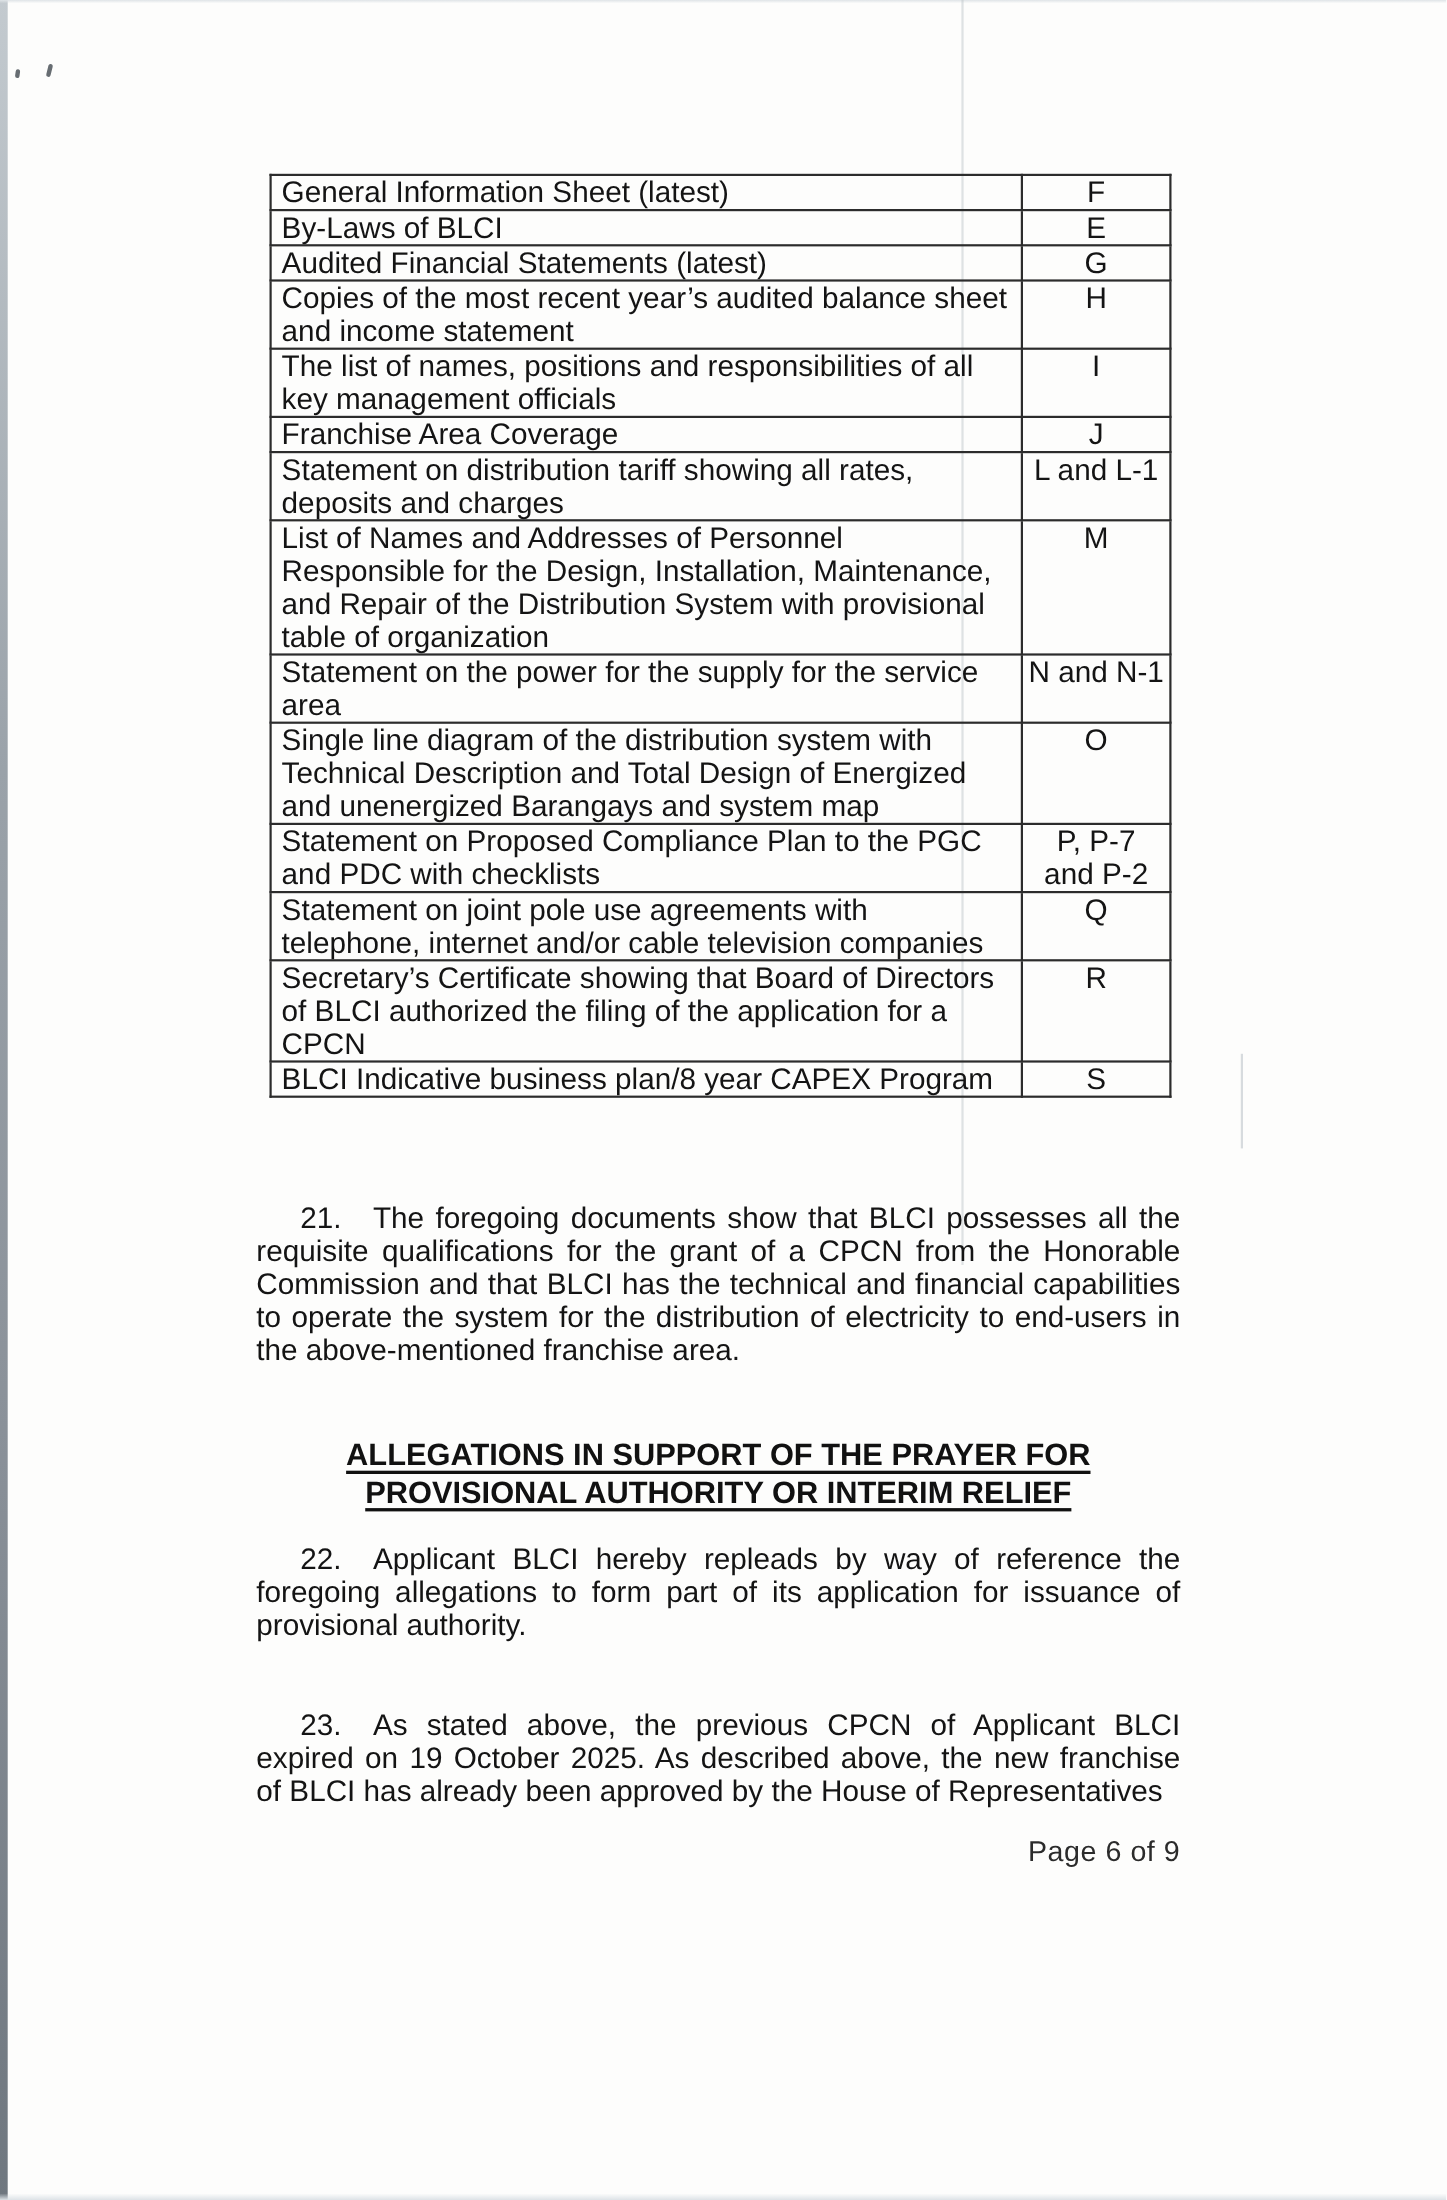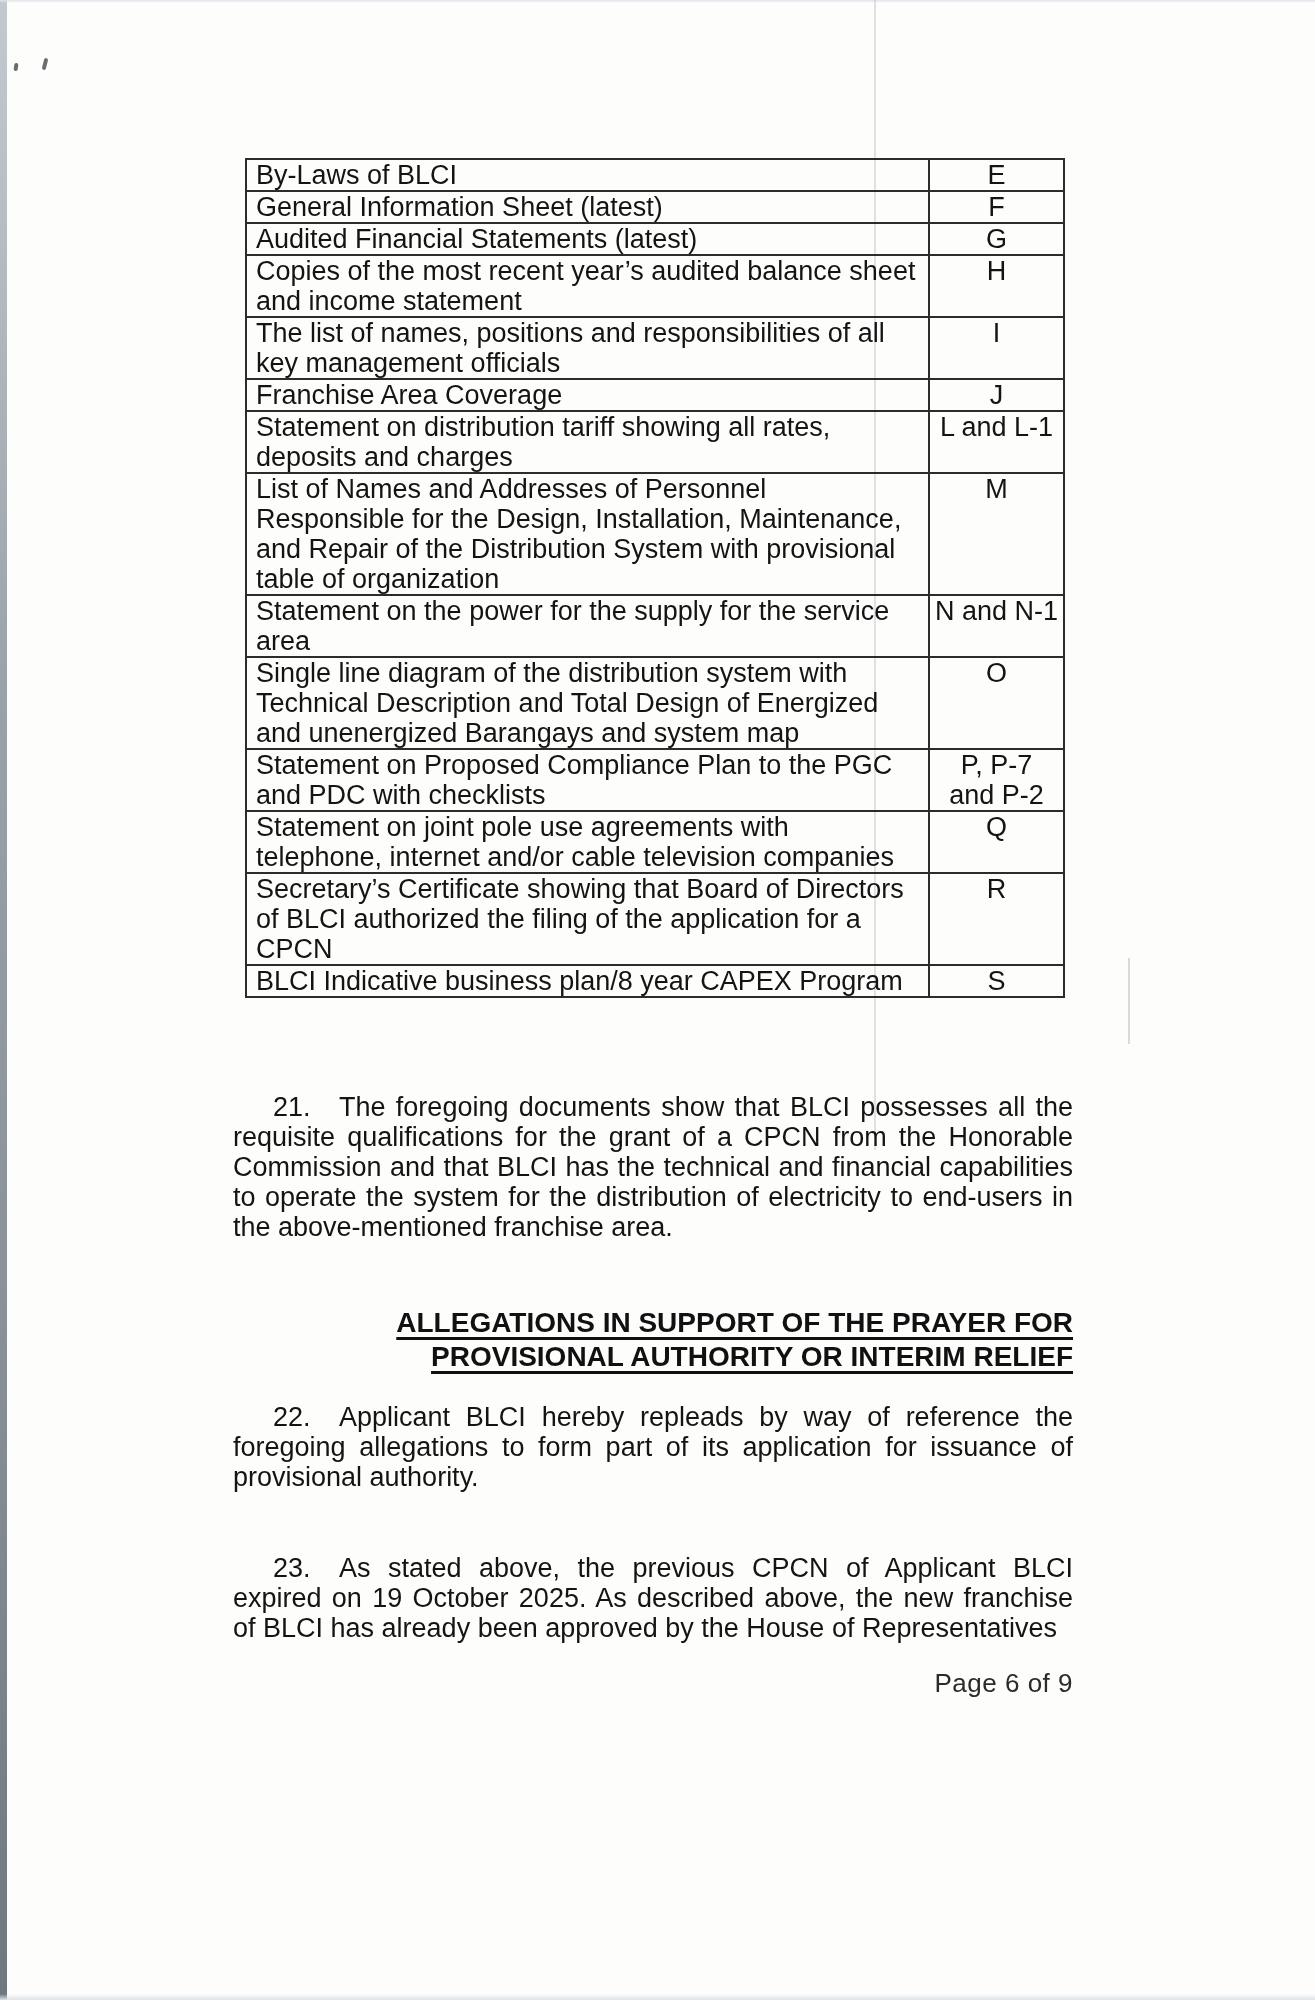--- a/index.html
+++ b/index.html
@@ -112,21 +112,21 @@
 
   
   #section-heading {
     position: absolute;
     left: 0; top: 1306px;
     width: 840px;
     margin: 0;
     font-size: 28px;
     line-height: 34px;
     font-weight: bold;
-    text-align: right;
+    text-align: center;
     color: #111111;
   }
   #section-heading .hline {
     display: block;
   }
   #section-heading .hline span {
     text-decoration: underline;
     text-decoration-thickness: 2.5px;
     text-underline-offset: 5px;
   }
@@ -157,26 +157,26 @@
   <div id="content">
 
     <div id="annex-table-wrap">
       <table id="annex-table">
         <colgroup>
             <col class="c-desc">
             <col class="c-annex">
           </colgroup>
         <tbody>
           <tr>
+            <td class="desc-cell">General Information Sheet (latest)</td>
+            <td class="annex-cell">F</td>
+          </tr>
+          <tr>
             <td class="desc-cell">By-Laws of BLCI</td>
             <td class="annex-cell">E</td>
-          </tr>
-          <tr>
-            <td class="desc-cell">General Information Sheet (latest)</td>
-            <td class="annex-cell">F</td>
           </tr>
           <tr>
             <td class="desc-cell">Audited Financial Statements (latest)</td>
             <td class="annex-cell">G</td>
           </tr>
           <tr>
             <td class="desc-cell">Copies of the most recent year’s audited balance sheet and income statement</td>
             <td class="annex-cell">H</td>
           </tr>
           <tr>

